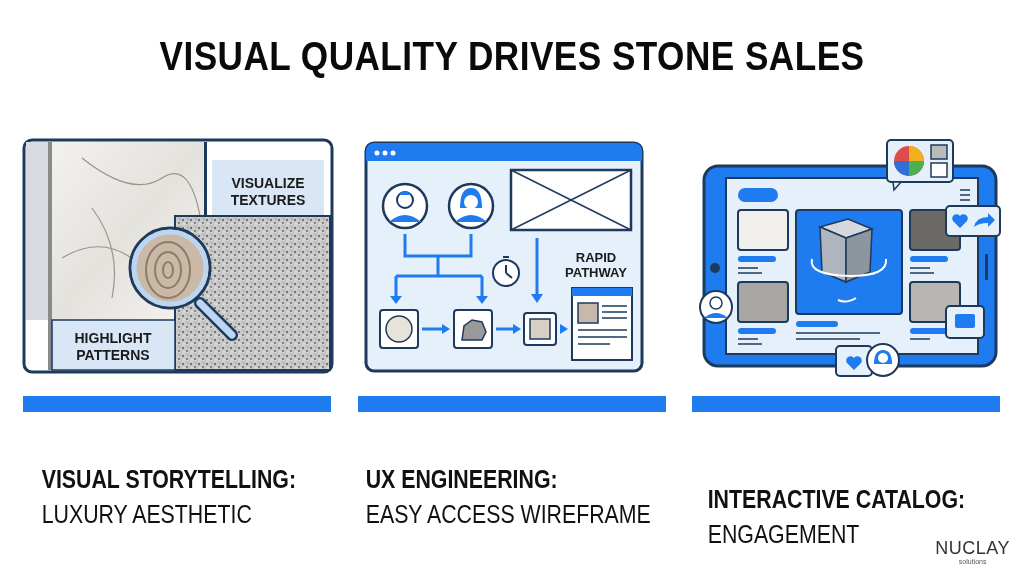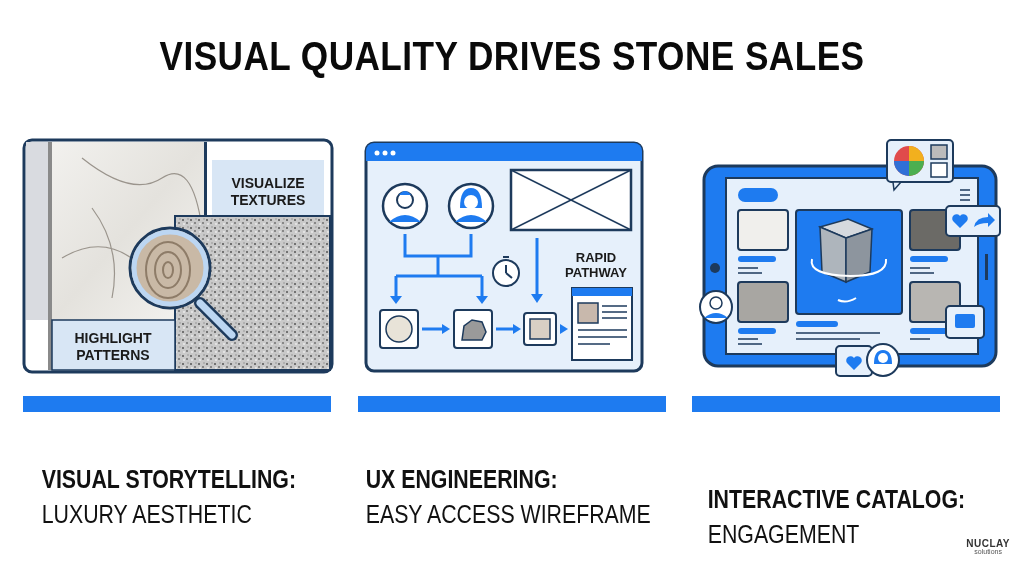--- a/index.html
+++ b/index.html
@@ -4,21 +4,21 @@
 <style>
   html,body{margin:0;padding:0;}
   body{width:1024px;height:571px;background:#ffffff;position:relative;overflow:hidden;font-family:"Liberation Sans",sans-serif;}
   .title{position:absolute;left:0;top:34px;width:1024px;text-align:center;font-weight:bold;font-size:40px;letter-spacing:0.5px;color:#0a0a0a;transform:scaleX(0.88);}
   .panel{position:absolute;top:138px;width:320px;height:240px;}
   .bar{position:absolute;top:396px;height:16px;background:#1e7bf0;}
   .caption{position:absolute;top:464px;width:330px;text-align:left;color:#111;}
   .cap-h{font-weight:bold;font-size:26px;transform:scaleX(0.82);white-space:nowrap;}
   .cap-s{font-size:26px;transform:scaleX(0.82);white-space:nowrap;margin-top:4px;}
   .logo{position:absolute;right:14px;top:538px;text-align:center;color:#333;}
-  .logo .n{font-size:10px;letter-spacing:0.5px;font-weight:bold;}
+  .logo .n{font-size:18px;letter-spacing:0.5px;}
   .logo .s{font-size:7px;color:#555;margin-top:-1px;}
   svg text{font-family:"Liberation Sans",sans-serif;font-weight:bold;}
 </style>
 </head>
 <body>
 
 <div class="title">VISUAL QUALITY DRIVES STONE SALES</div>
 
 <div class="panel" style="left:22px;">
   <svg width="312" height="240" viewBox="0 0 312 240">

